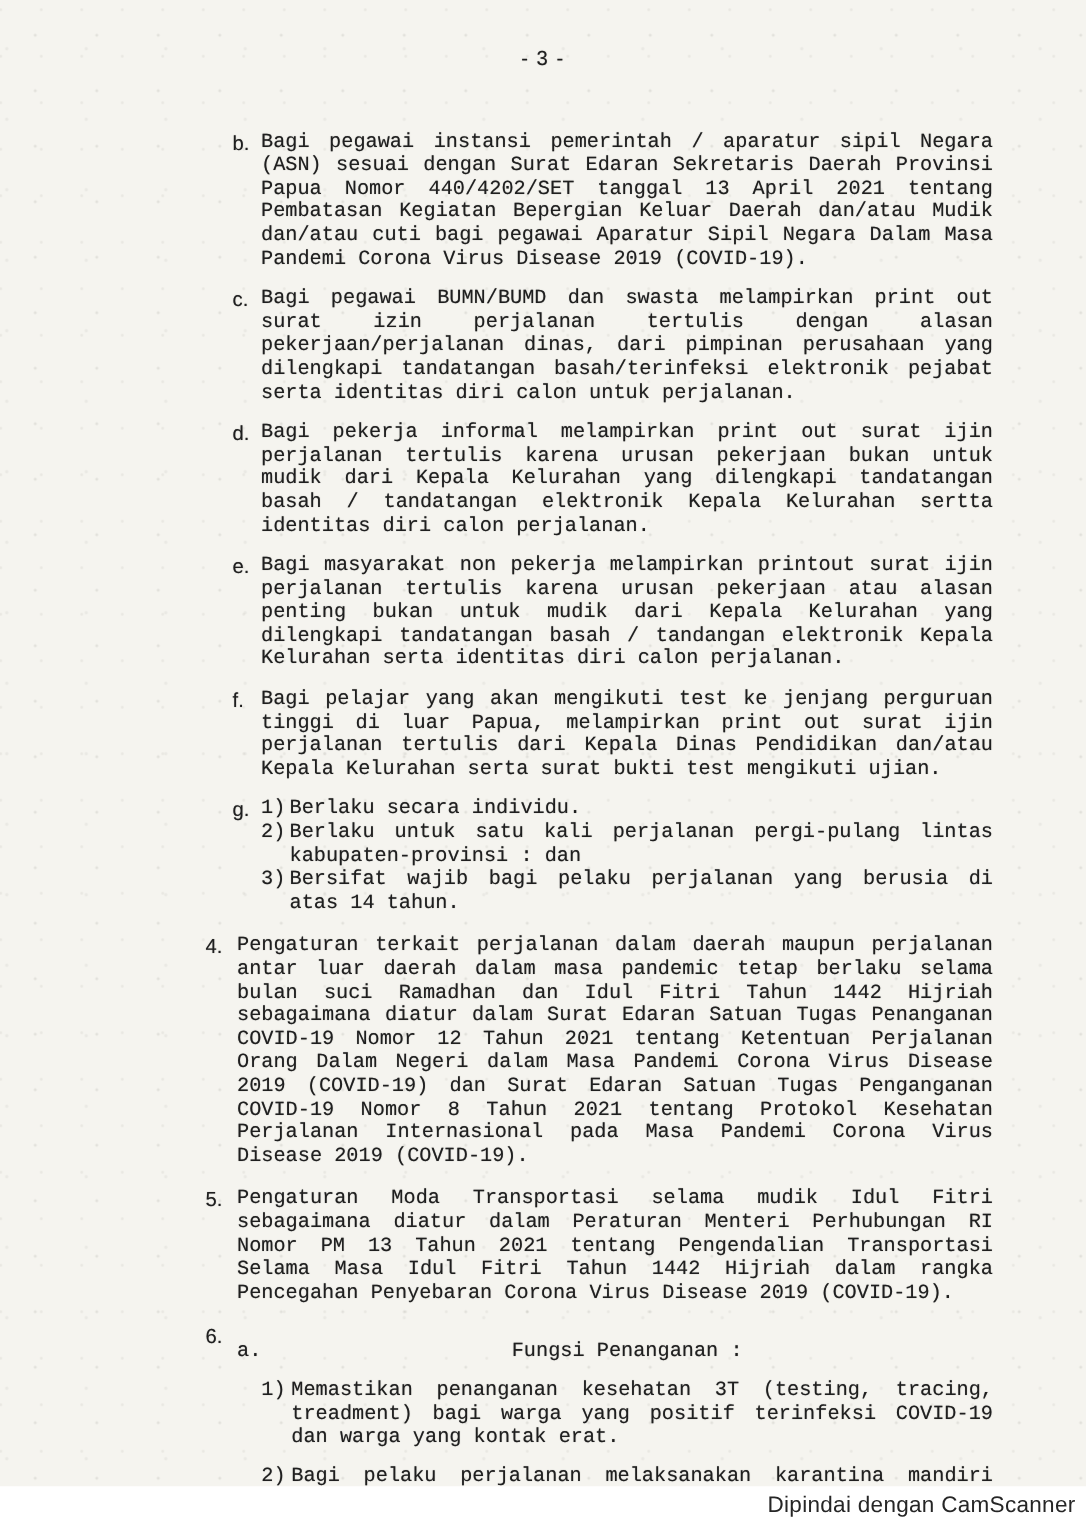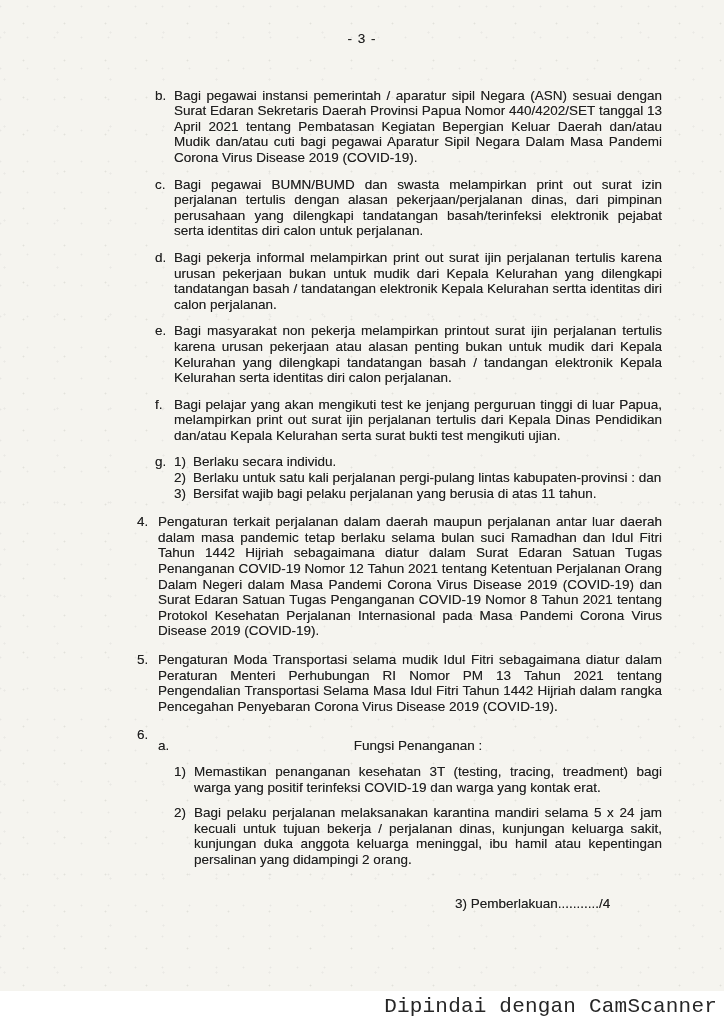--- a/index.html
+++ b/index.html
@@ -36,21 +36,21 @@
     text-shadow: 0 0 0.6px rgba(35,35,35,0.55);
   }
   .page-number {
     padding-top: 31px;
     text-align: center;
     letter-spacing: 1px;
   }
   .lettered-list { margin: 41px 62px 0 155px; }
   .l-item { display: flex; margin-bottom: 11px; }
   .l-item .marker { flex: 0 0 19px; }
-  .body { flex: 1; text-align: justify; }
+  .body { flex: 1; text-align: justify; font-family: Liberation Mono, monospace; }
   .sublist { margin-top: 0; }
   .sub-item { display: flex; }
   .sub-item .marker { flex: 0 0 19px; }
 
   .numbered-list { margin: 13px 62px 0 137px; }
   .n-item { display: flex; margin-bottom: 13px; }
   .n-item .marker { flex: 0 0 21px; }
 
   .alpha-item { display: flex; margin-top: 11px; }
   .alpha-item .marker { flex: 0 0 16px; }
@@ -63,24 +63,23 @@
   
   .scanner-bar {
     position: absolute;
     left: 0; bottom: 0;
     width: 724px;
     height: 33px;
     background: #ffffff;
     box-sizing: border-box;
     padding: 4px 7px 0 0;
     text-align: right;
-    font-size: 21px;
+    font-size: 15px;
     color: #262626;
     letter-spacing: 0.2px;
-    font-family: Liberation Mono, monospace;
   }
 </style>
 </head>
 <body>
 
 <div class="stage">
   <div class="paper">
 
     <div class="page-number">- 3 -</div>
 
@@ -118,21 +117,21 @@
             <div class="sub-item">
               <span class="marker">1)</span>
               <div class="body">Berlaku secara individu.</div>
             </div>
             <div class="sub-item">
               <span class="marker">2)</span>
               <div class="body">Berlaku untuk satu kali perjalanan pergi-pulang lintas kabupaten-provinsi : dan</div>
             </div>
             <div class="sub-item">
               <span class="marker">3)</span>
-              <div class="body">Bersifat wajib bagi pelaku perjalanan yang berusia di atas 11 tahun.</div>
+              <div class="body">Bersifat wajib bagi pelaku perjalanan yang berusia di atas 14 tahun.</div>
             </div>
           </div>
         </div>
       </div>
 
     </div>
 
     <div class="numbered-list">
 
       <div class="n-item">

